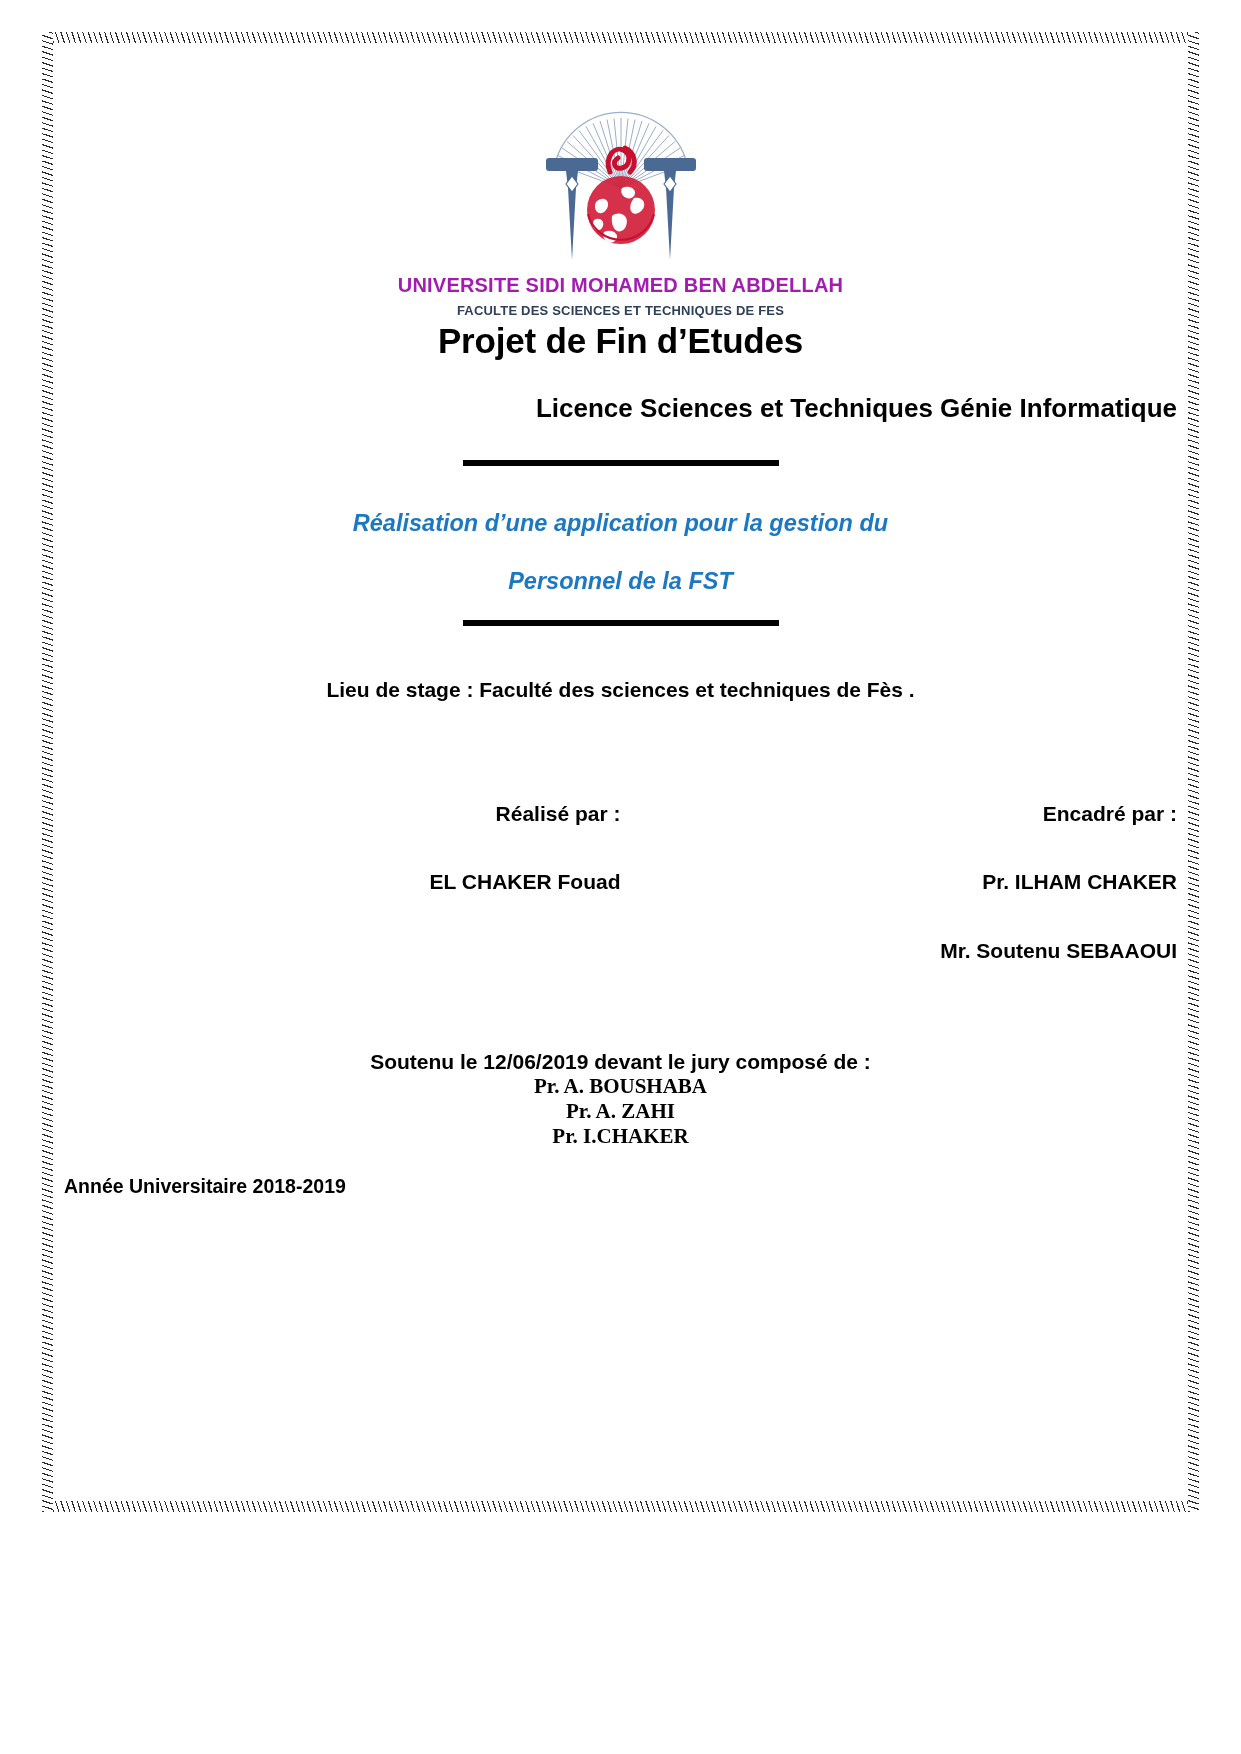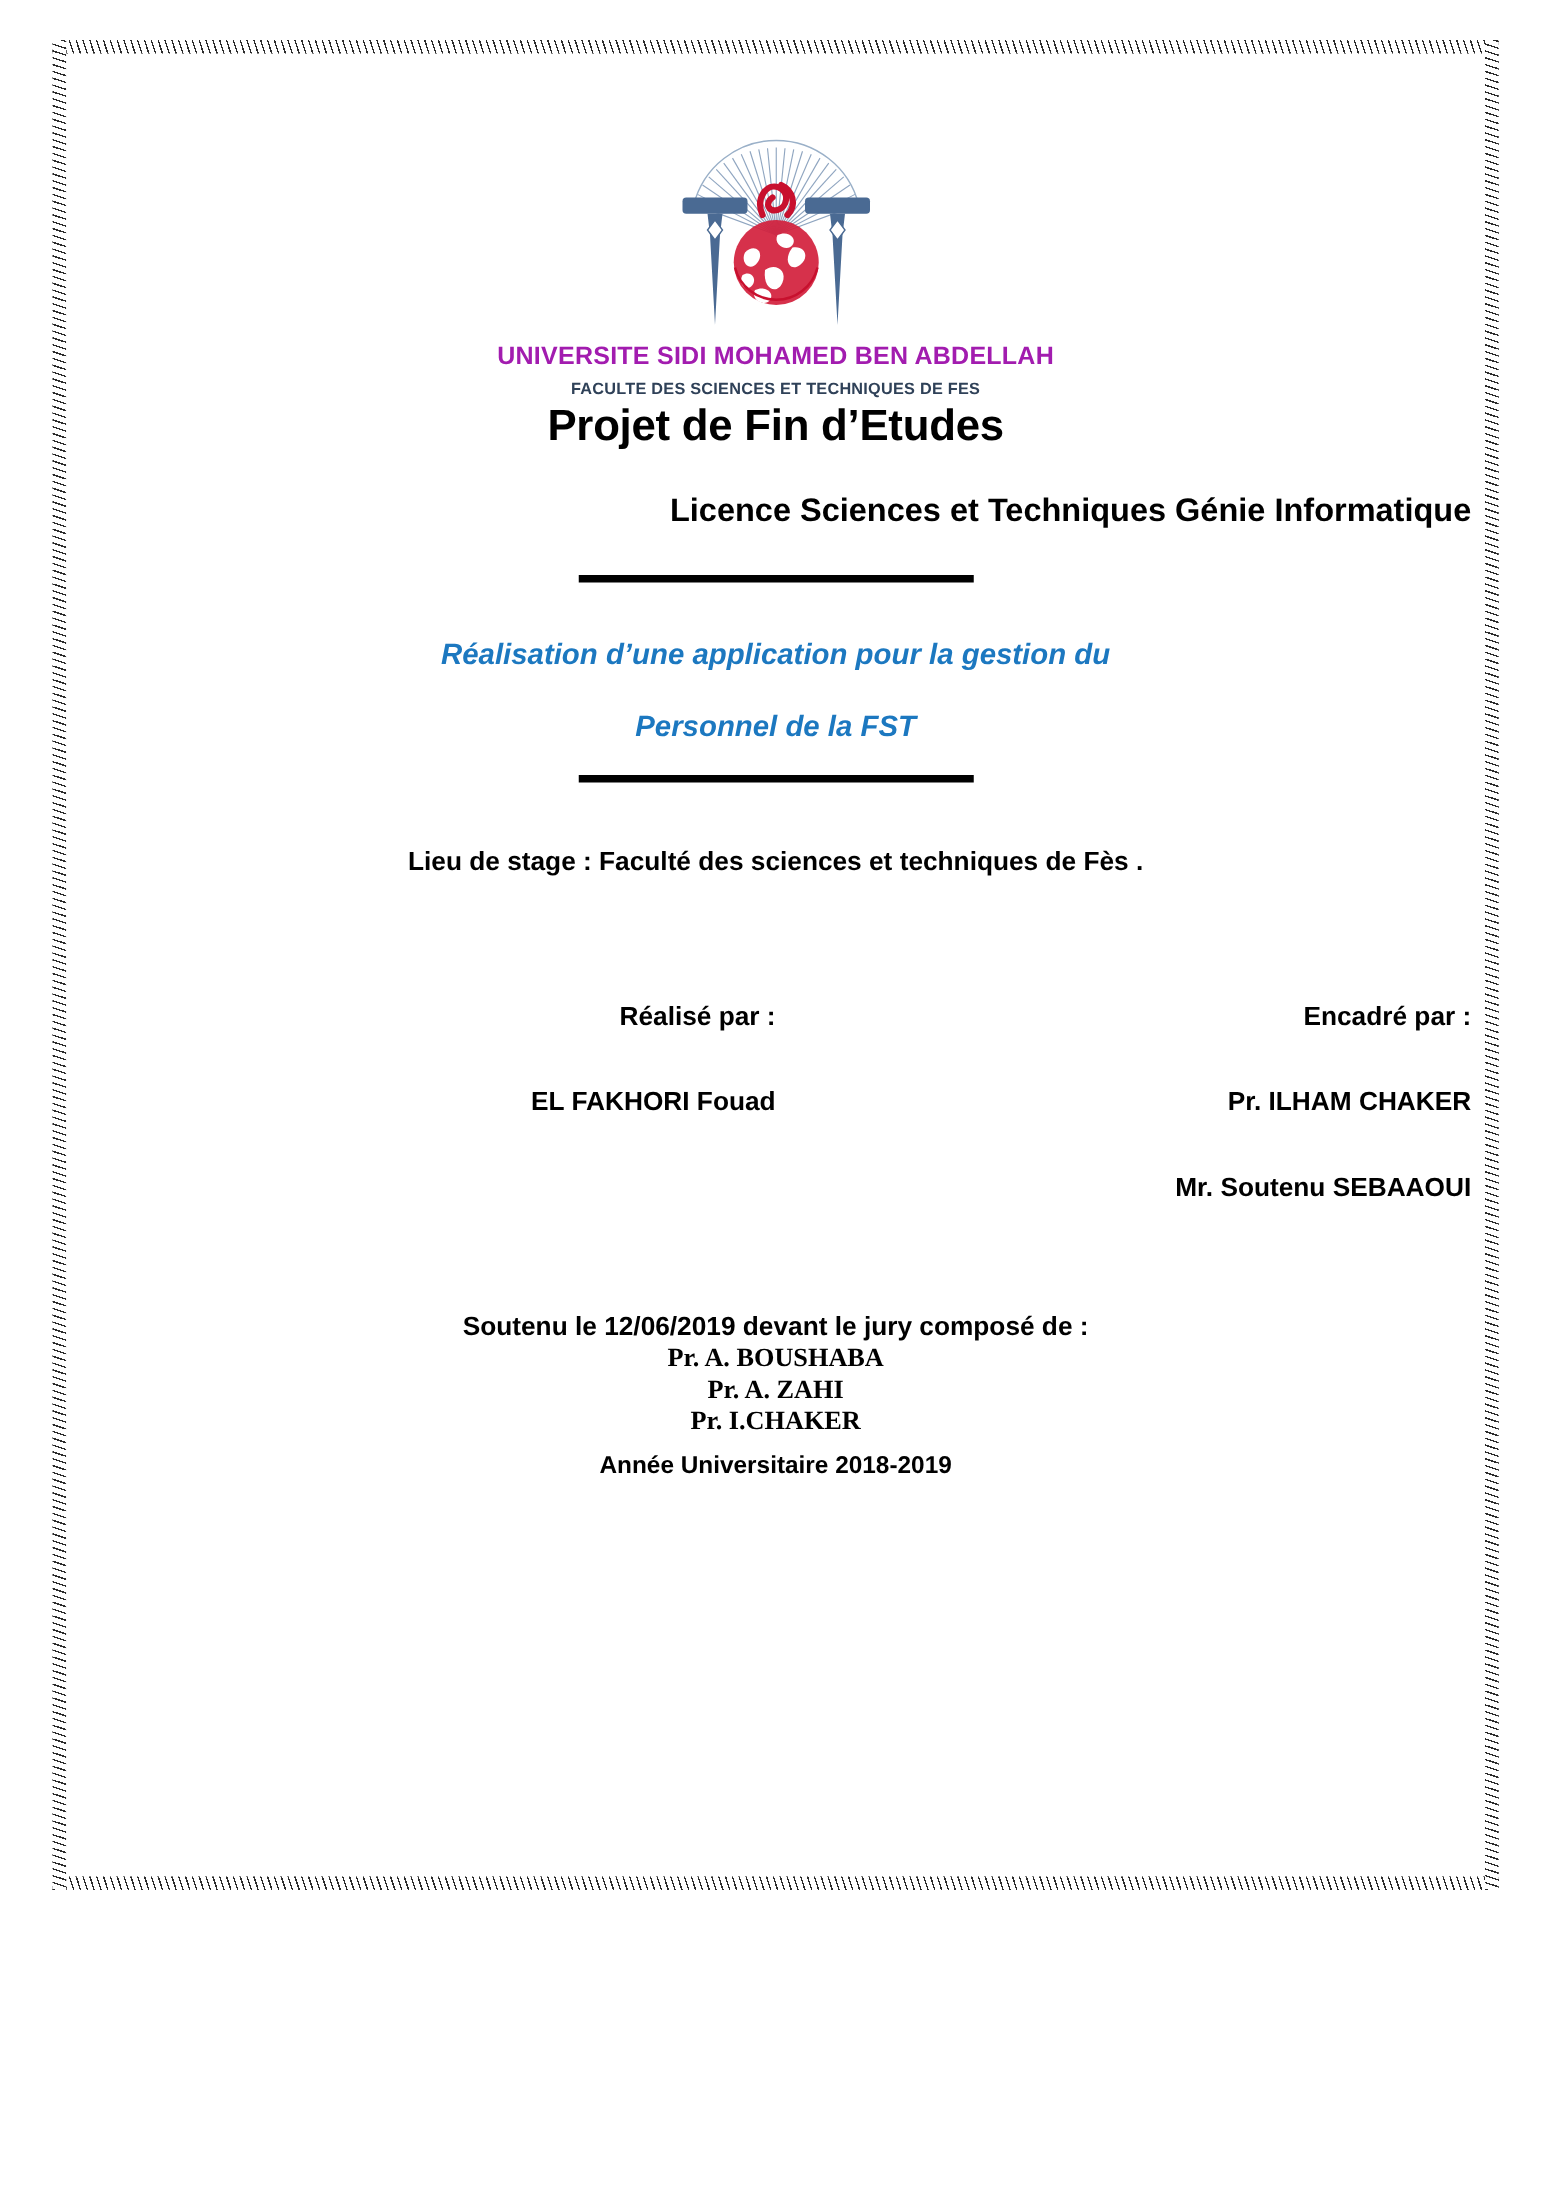--- a/index.html
+++ b/index.html
@@ -179,24 +179,24 @@
   .jury-head {
     font-size: 21px;
     font-weight: 700;
   }
   .jury-name {
     font-family: "Liberation Serif", serif;
     font-size: 21px;
     font-weight: 700;
   }
   .year-line {
-    text-align: center;
+    text-align: left;
     font-size: 19.5px;
     font-weight: 700;
-    margin-top: 12px;
+    margin-top: 26px;
   }
 </style>
 </head>
 <body>
 
 <div class="page-border">
   <div class="hatch-edge hatch-top"></div>
   <div class="hatch-edge hatch-bottom"></div>
   <div class="hatch-edge hatch-left"></div>
   <div class="hatch-edge hatch-right"></div>
@@ -278,21 +278,21 @@
     <span class="bl2">Personnel de la FST</span>
   </div>
 
   <div class="rule rule-bottom"></div>
 
   <div class="place-line">Lieu de stage : Faculté des sciences et techniques de Fès .</div>
 
   <div class="people">
     <div class="col col-left">
       <div class="col-heading">Réalisé par :</div>
-      <div class="person p2">EL FAKHORI Fouad</div>
+      <div class="person p2">EL CHAKER Fouad</div>
     </div>
     <div class="col col-right">
       <div class="col-heading">Encadré par :</div>
       <div class="person p1">Pr. ILHAM CHAKER</div>
       <div class="person p2">Mr. Soutenu SEBAAOUI</div>
     </div>
   </div>
 
   <div class="jury">
     <div class="jury-head">Soutenu le 12/06/2019 devant le jury composé de :</div>

